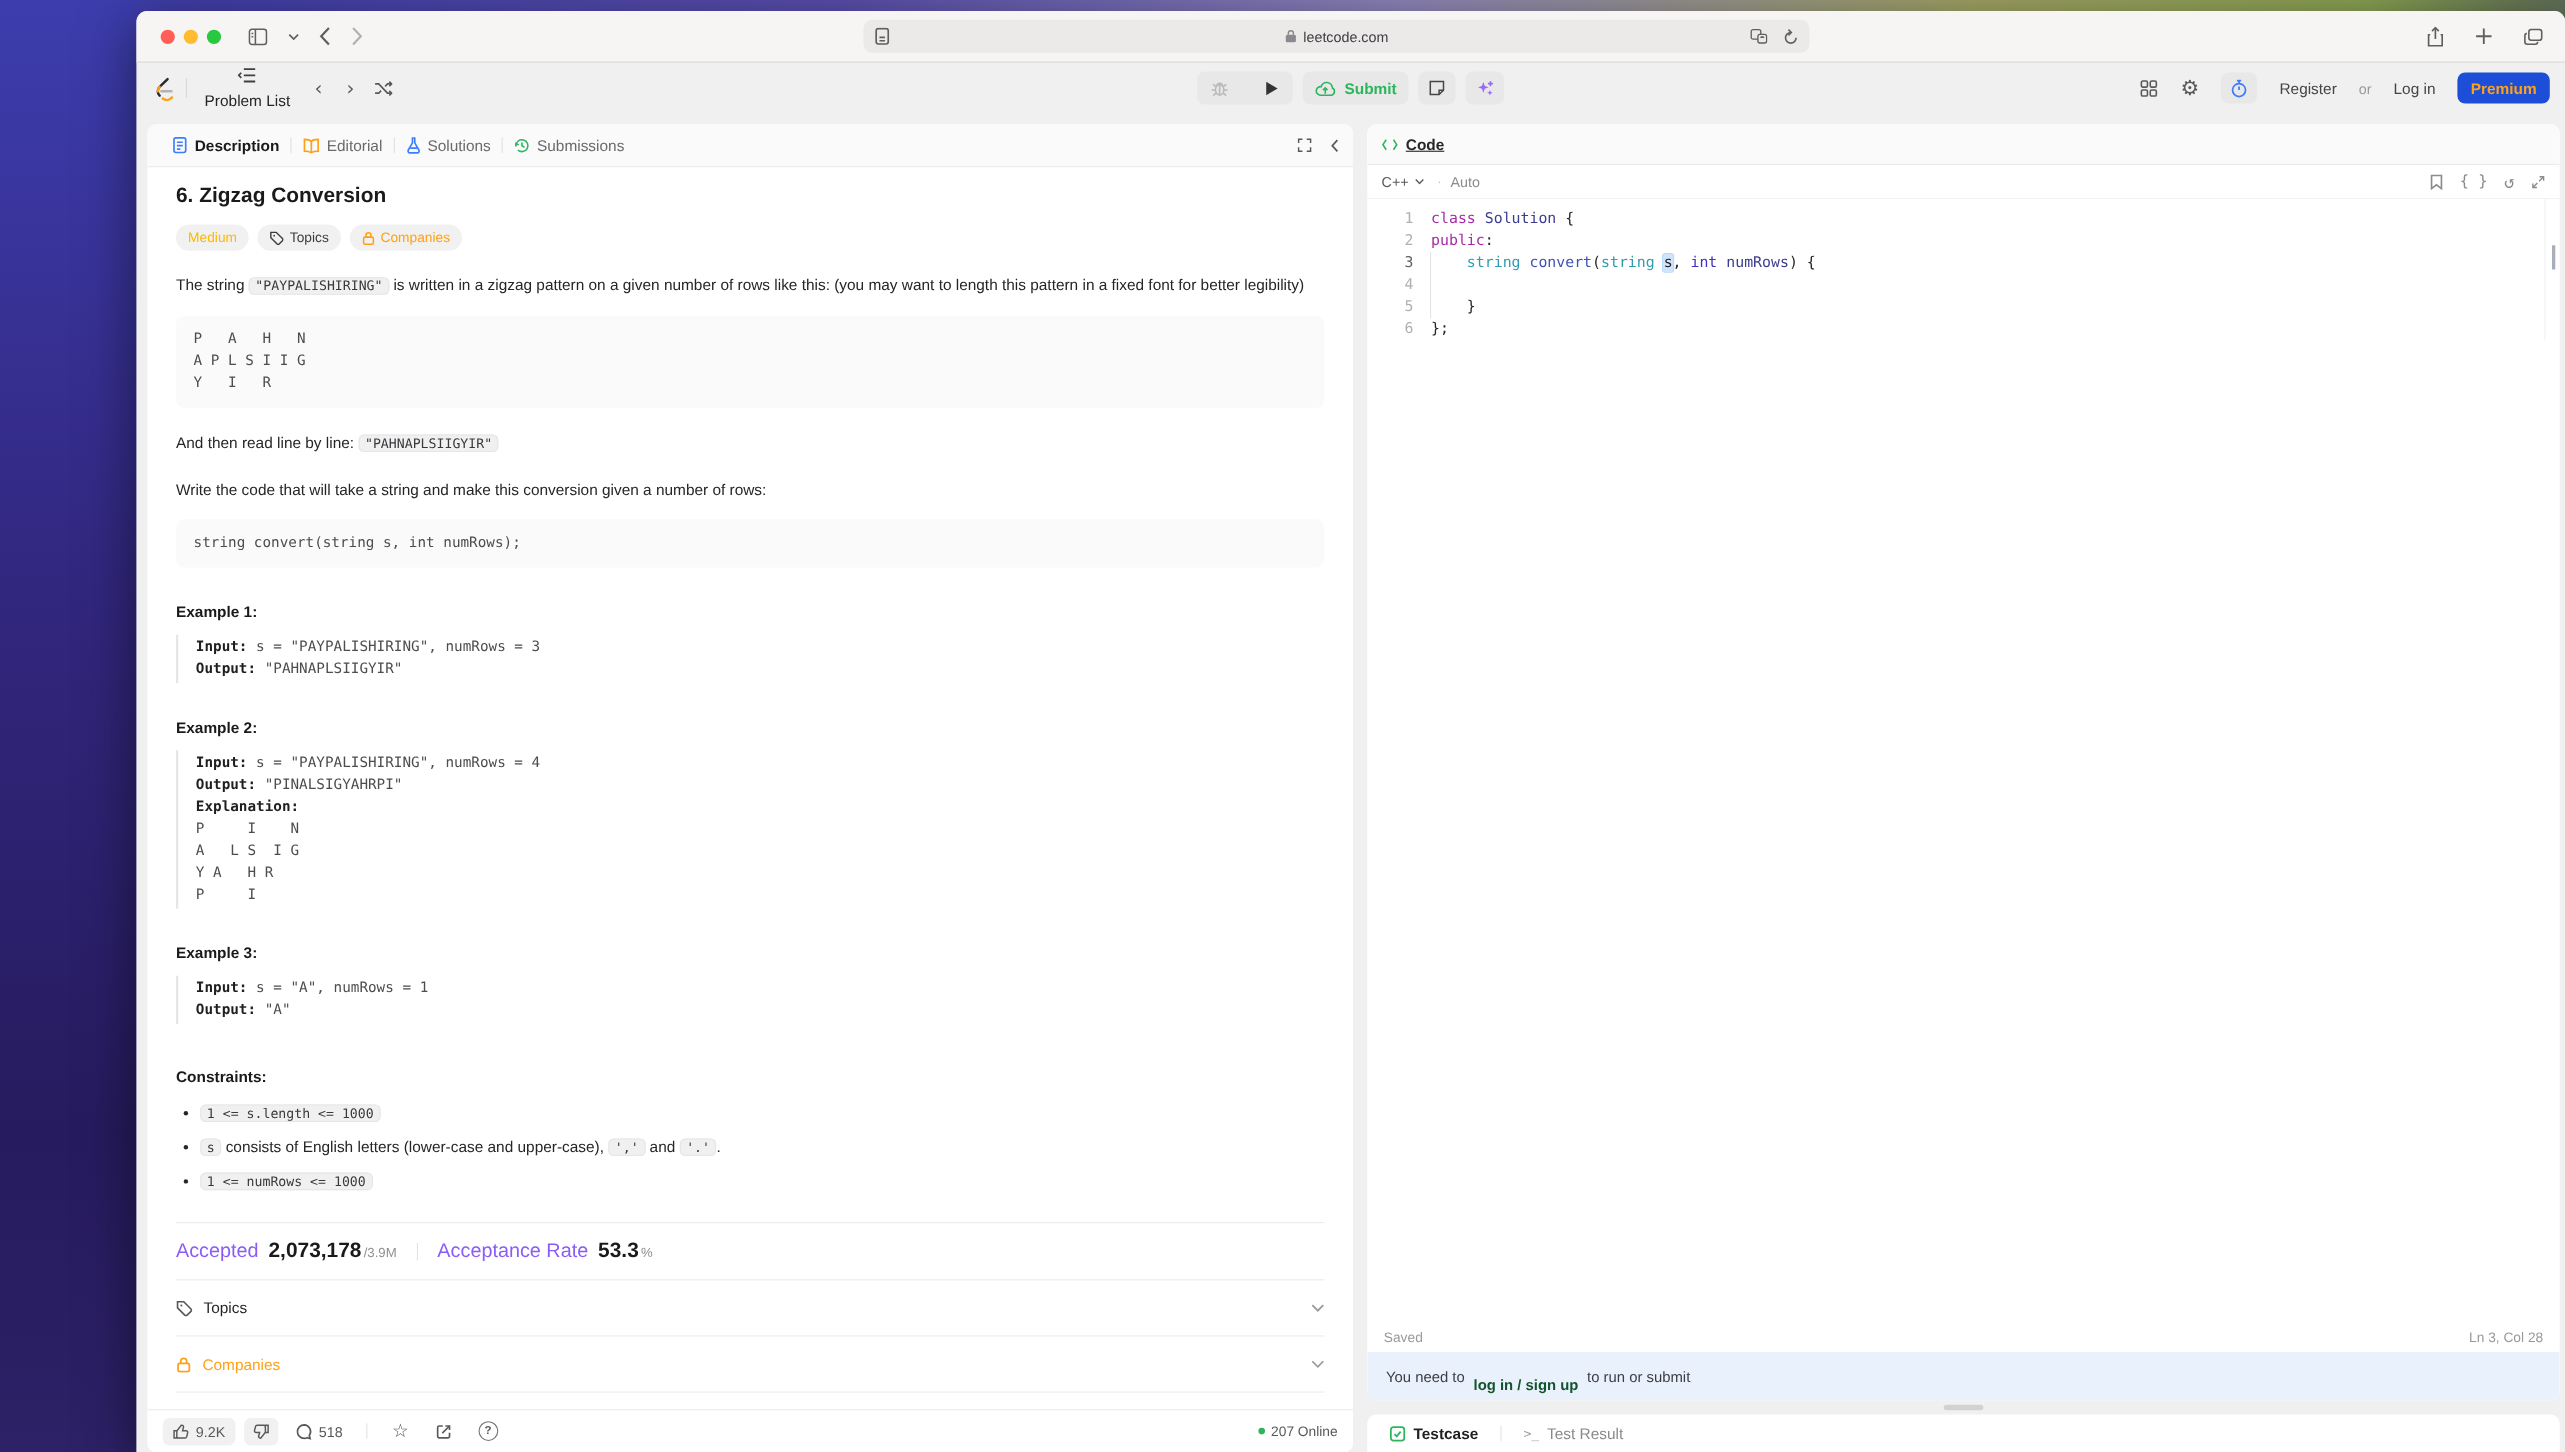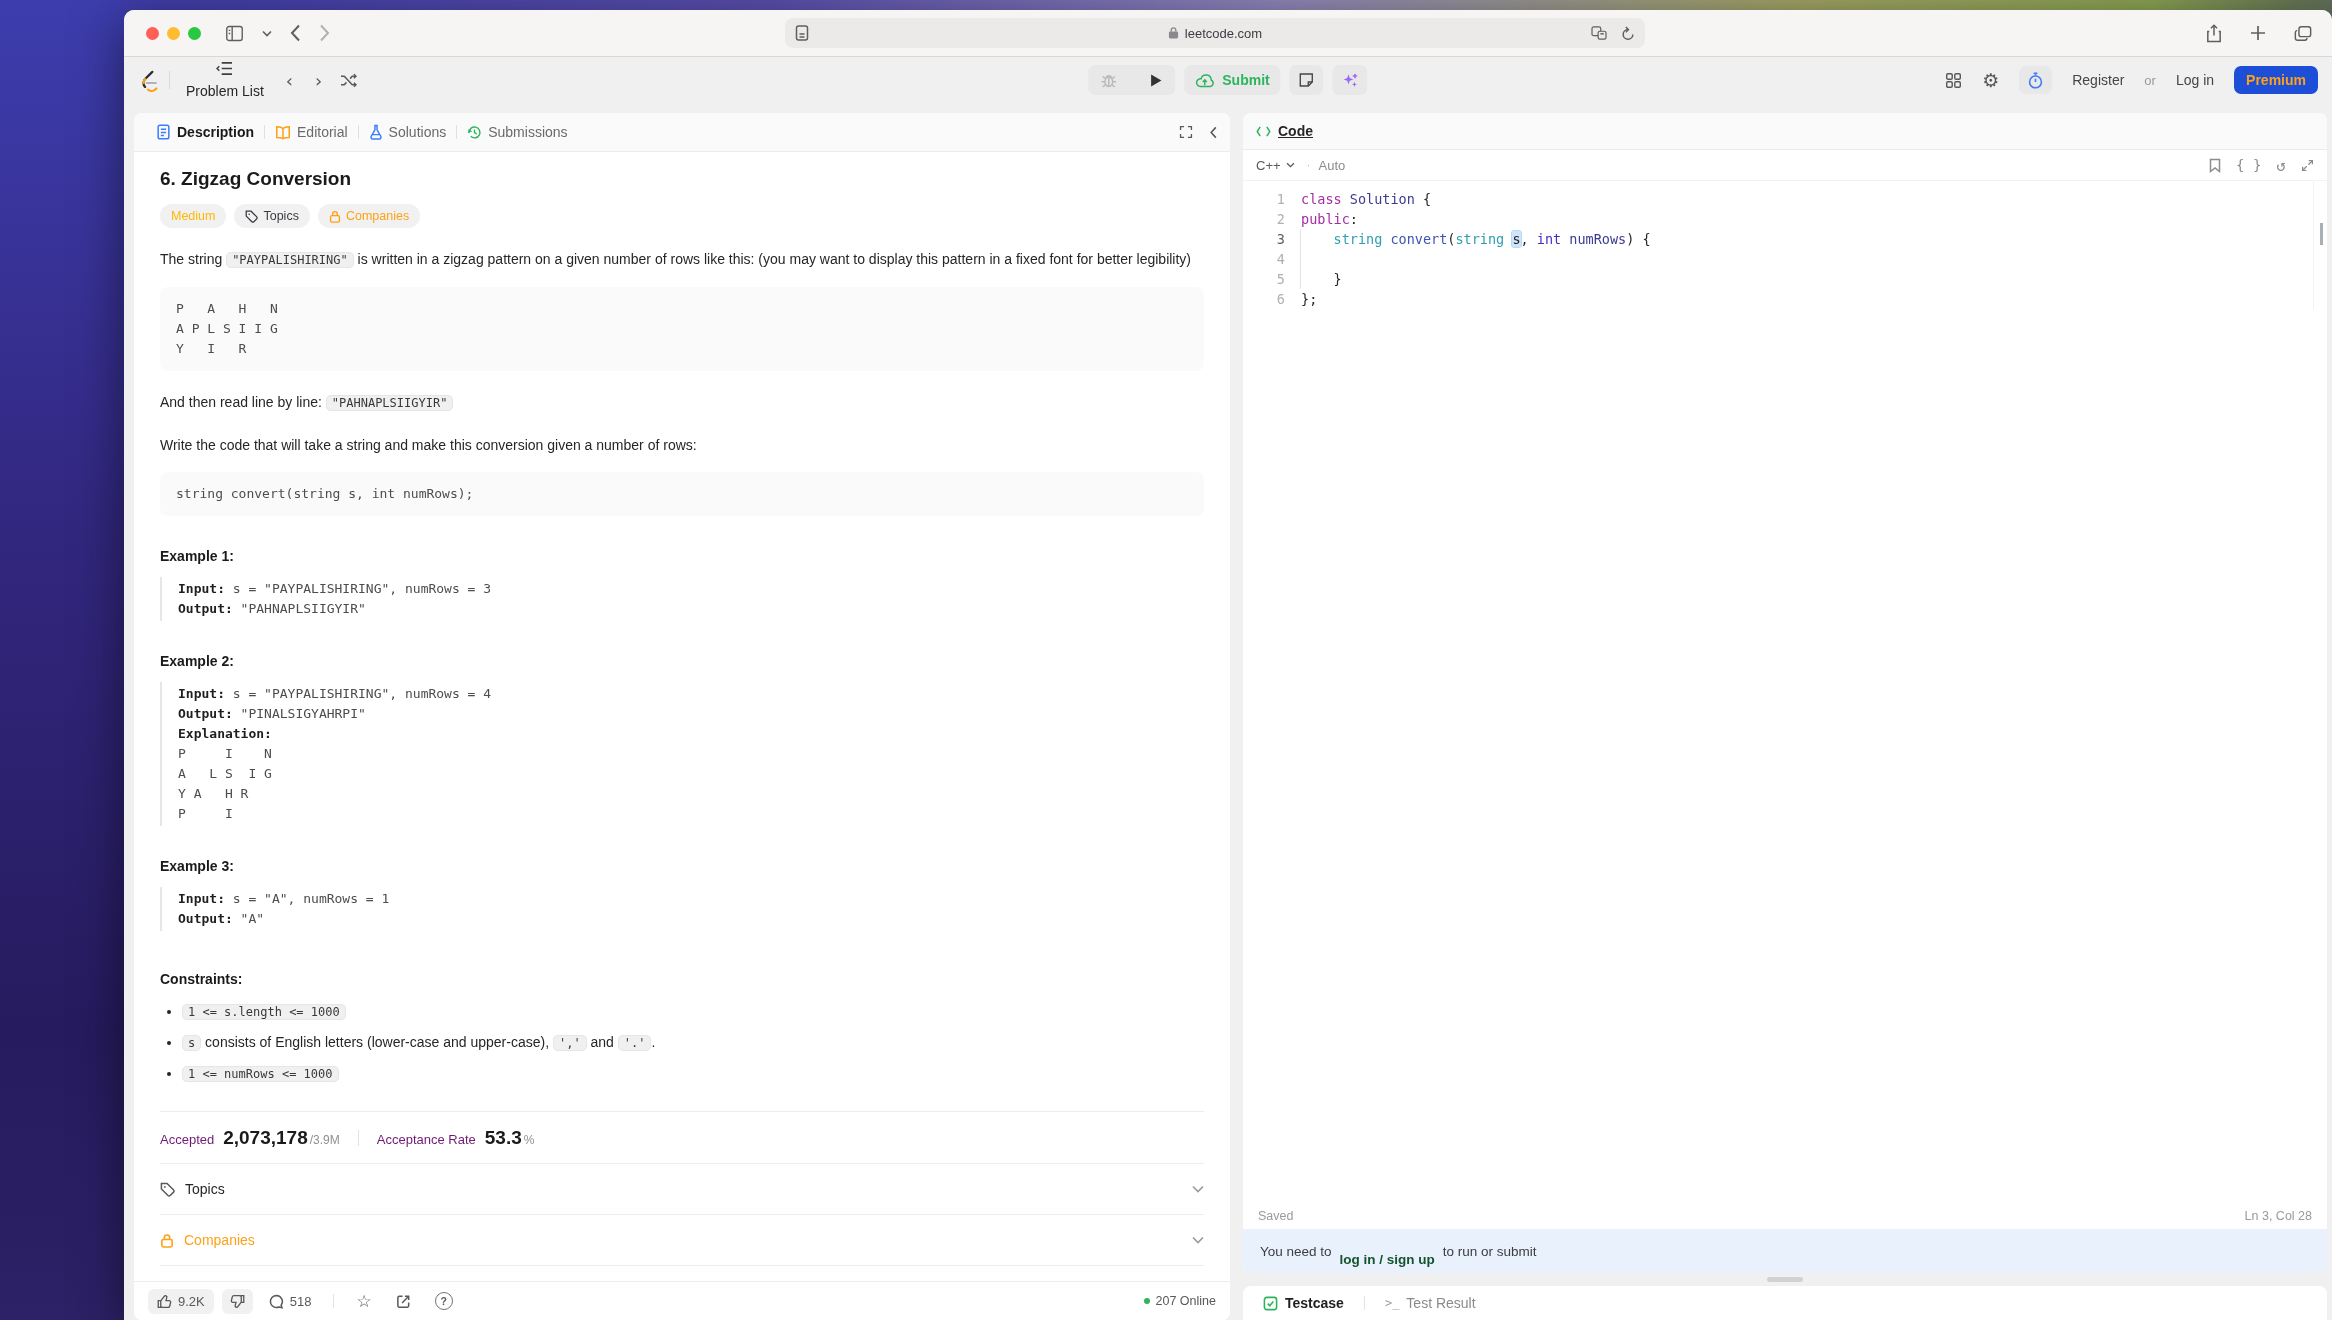--- a/index.html
+++ b/index.html
@@ -75,21 +75,21 @@
     font-family:"DejaVu Sans Mono",monospace;font-size:13px;line-height:20px;color:#4d4d4d;white-space:pre;}
   .ex-head{font-size:14px;font-weight:700;color:#1a1a1a;margin-top:32px;}
   .ex-pre{border-left:2px solid #e6e6e6;padding:2px 0 2px 16px;margin-top:13px;
     font-family:"DejaVu Sans Mono",monospace;font-size:13px;line-height:20px;color:#4d4d4d;white-space:pre;}
   .ex-pre b{color:#1f1f1f;}
   .cons-head{font-size:14px;font-weight:700;color:#1a1a1a;margin-top:40px;}
   ul.cons{margin:16px 0 0;padding-left:22px;}
   ul.cons li{font-size:14px;color:#262626;margin-bottom:15px;}
   .hr{height:1px;background:#ececec;margin-top:30px;}
   .stats{display:flex;align-items:baseline;margin-top:15px;}
-  .stat-label{font-size:13px;color:#701a75;}
+  .stat-label{font-size:18px;color:#8b5cf6;}
   .stat-value{font-size:19px;font-weight:700;color:#1a1a1a;margin-left:9px;}
   .stat-sub{font-size:12px;color:#8f8f8f;margin-left:2px;}
   .stat-div{width:1px;height:16px;background:#e3e3e3;margin:0 18px;align-self:center;}
   .acc-row{height:50px;display:flex;align-items:center;gap:10px;border:none;background:none;width:100%;
     font-size:14px;color:#262626;padding:0;}
   .acc-row.companies{color:#ffa116;}
   .acc-chev{margin-left:auto;color:#9a9a9a;}
   .thin-hr{height:1px;background:#ececec;}
 
   .left-footer{position:absolute;left:0;right:0;bottom:0;height:38px;background:#fff;
@@ -432,21 +432,21 @@
             <span>
               <svg width="12" height="13" viewBox="0 0 12 14" fill="none" stroke="#ffa116" stroke-width="1.5">
                   <rect x="1.2" y="6" width="9.6" height="7" rx="1.5"></rect>
                   <path d="M3.5 6V4.3a2.5 2.5 0 0 1 5 0V6"></path>
                 </svg>
             </span>
             <span>Companies</span>
           </button>
         </div>
 
-        <p class="para"><span>The string </span><span class="chip">"PAYPALISHIRING"</span><span> is written in a zigzag pattern on a given number of rows like this: (you may want to display this pattern in a fixed font for better legibility)</span></p>
+        <p class="para"><span>The string </span><span class="chip">"PAYPALISHIRING"</span><span> is written in a zigzag pattern on a given number of rows like this: (you may want to length this pattern in a fixed font for better legibility)</span></p>
 
         <div class="preblock">P   A   H   N
 A P L S I I G
 Y   I   R</div>
 
         <p class="para"><span>And then read line by line: </span><span class="chip">"PAHNAPLSIIGYIR"</span></p>
 
         <p class="para">Write the code that will take a string and make this conversion given a number of rows:</p>
 
         <div class="preblock">string convert(string s, int numRows);</div>

